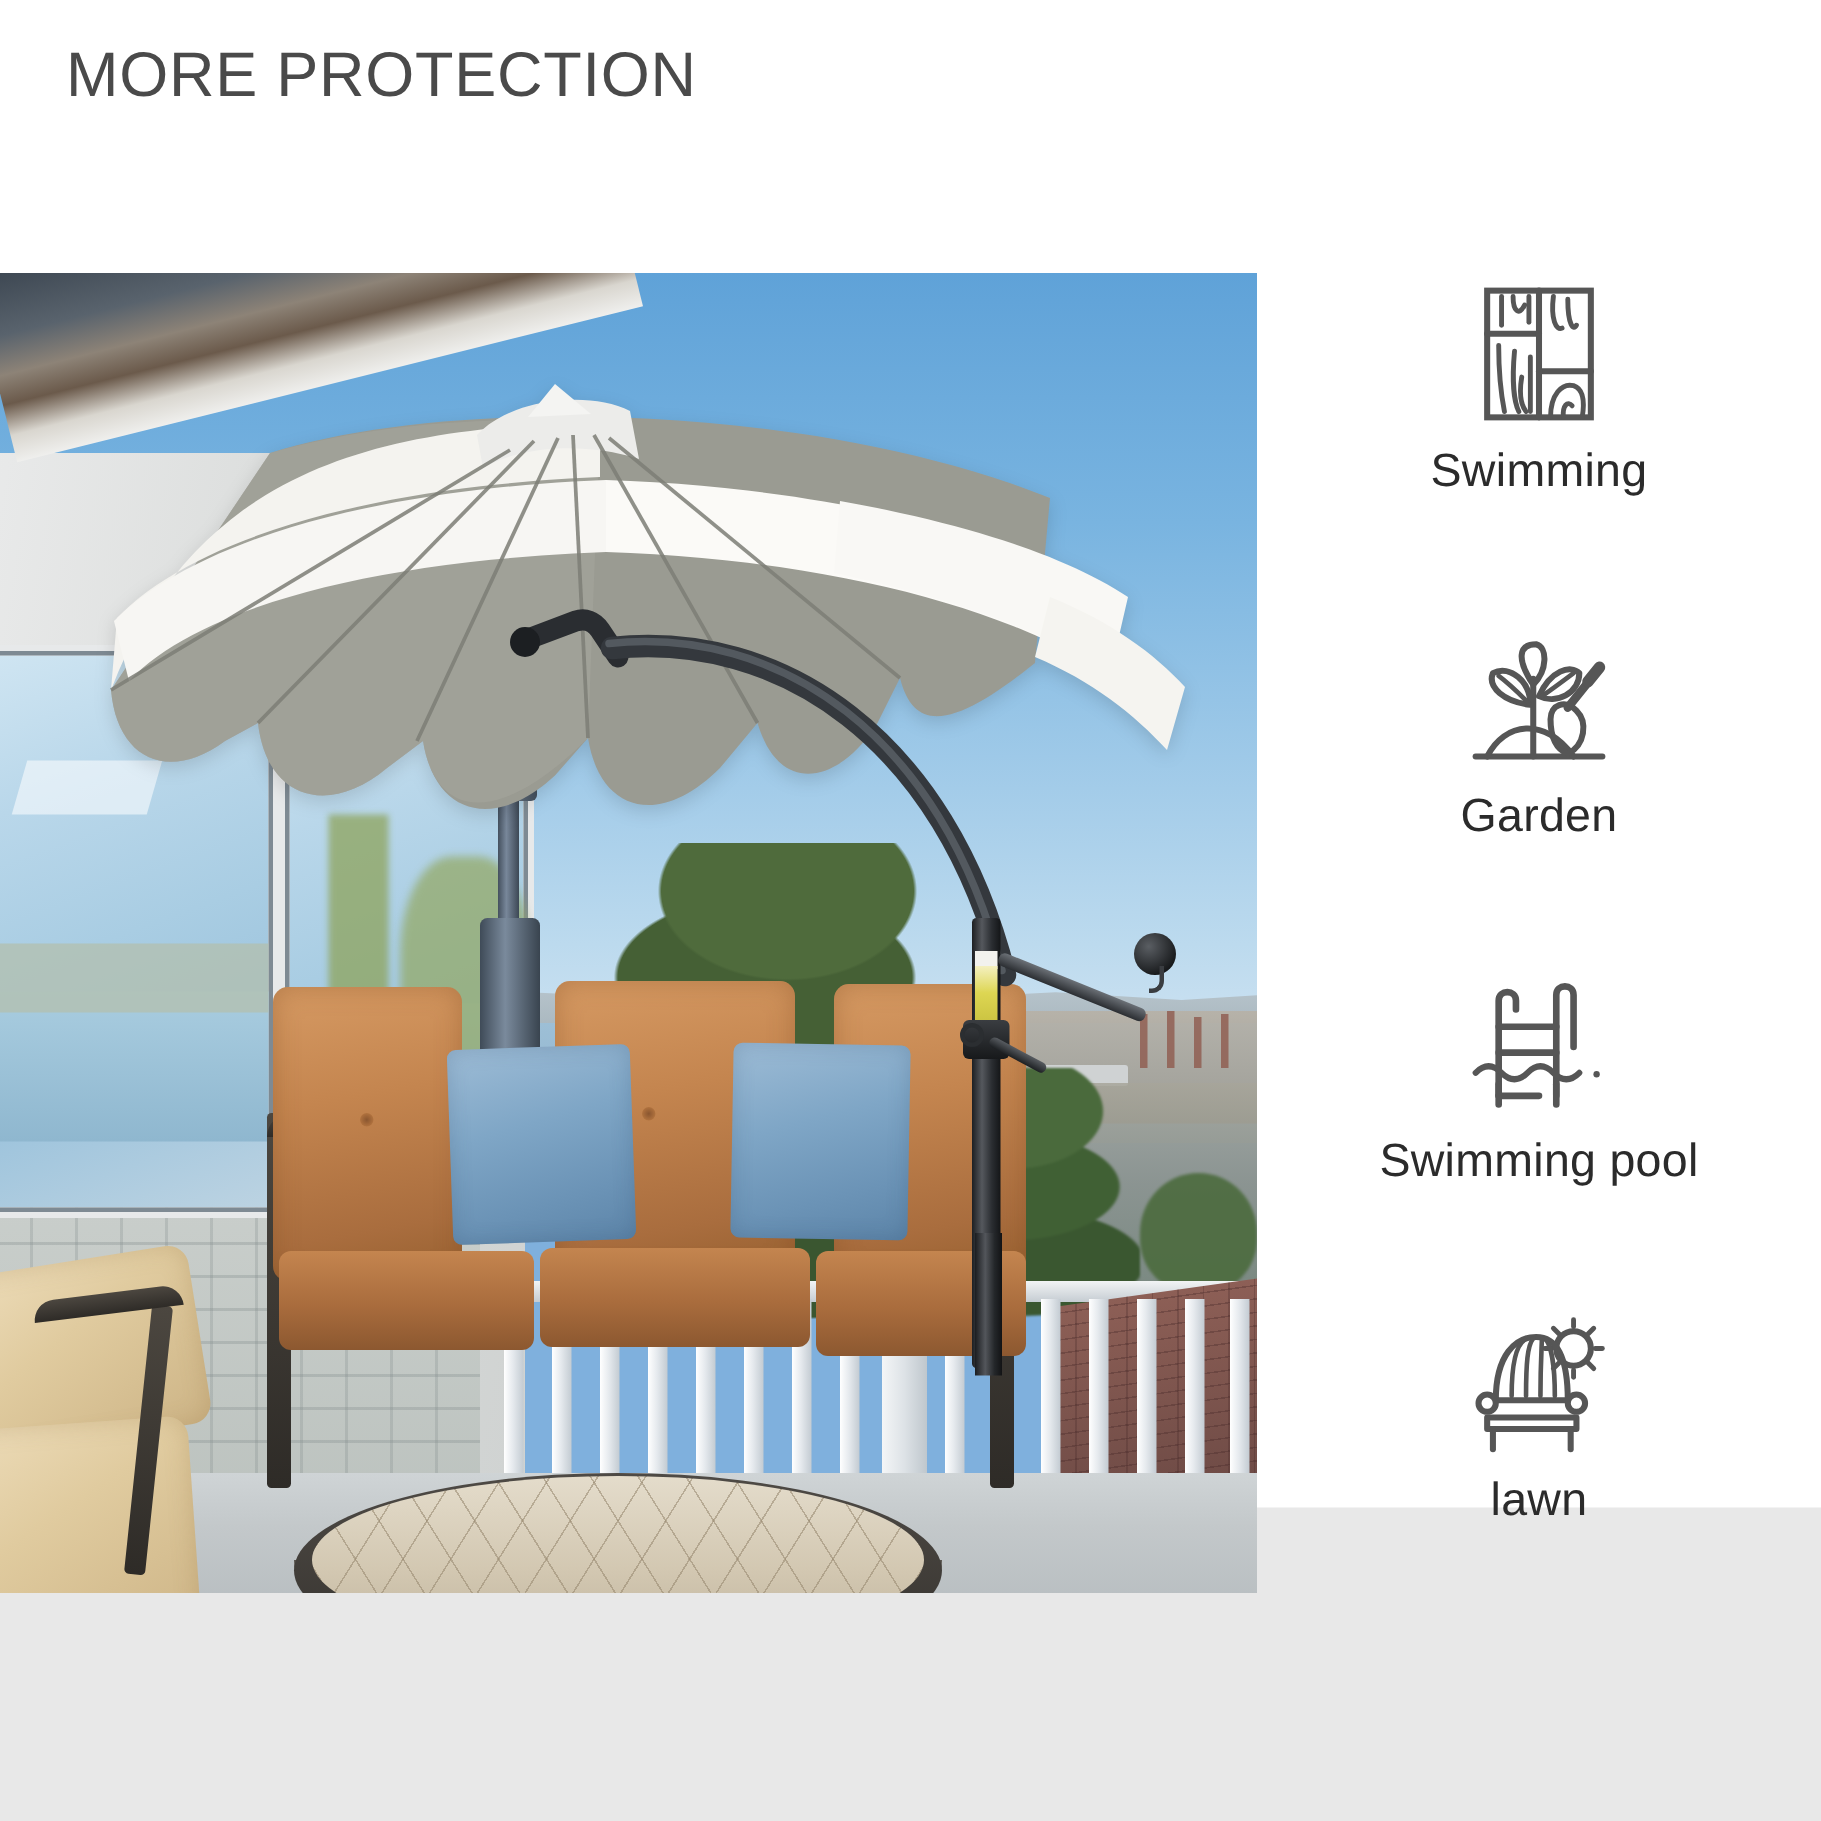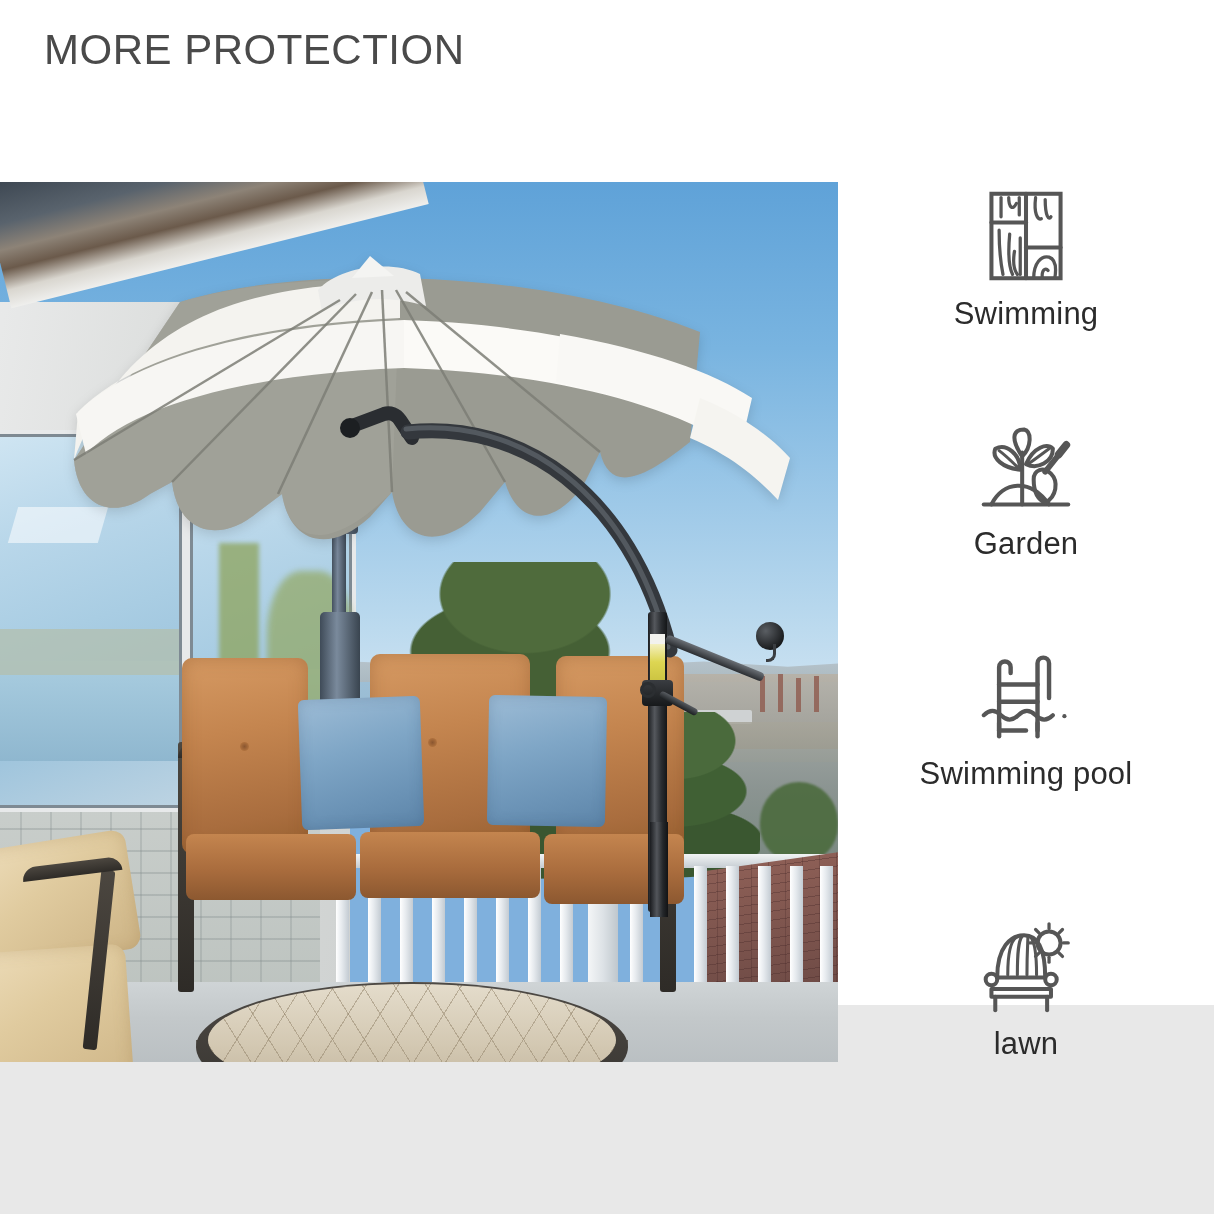--- a/index.html
+++ b/index.html
@@ -293,21 +293,21 @@
     width:96px; height:96px;
   }
   .feature .flabel {
     display:block; margin-top:12px;
     font-size:31px; font-weight:400; color:#2b2b2b;
     letter-spacing:.2px;
   }
   .f0 { top:6px; }
   .f1 { top:236px; }
   .f2 { top:466px; }
-  .f3 { top:736px; }
+  .f3 { top:692px; }
 </style>
 </head>
 <body>
 
 <div class="footer-band"></div>
 
 <div class="header">
   <div class="title">MORE PROTECTION</div>
 </div>
 

